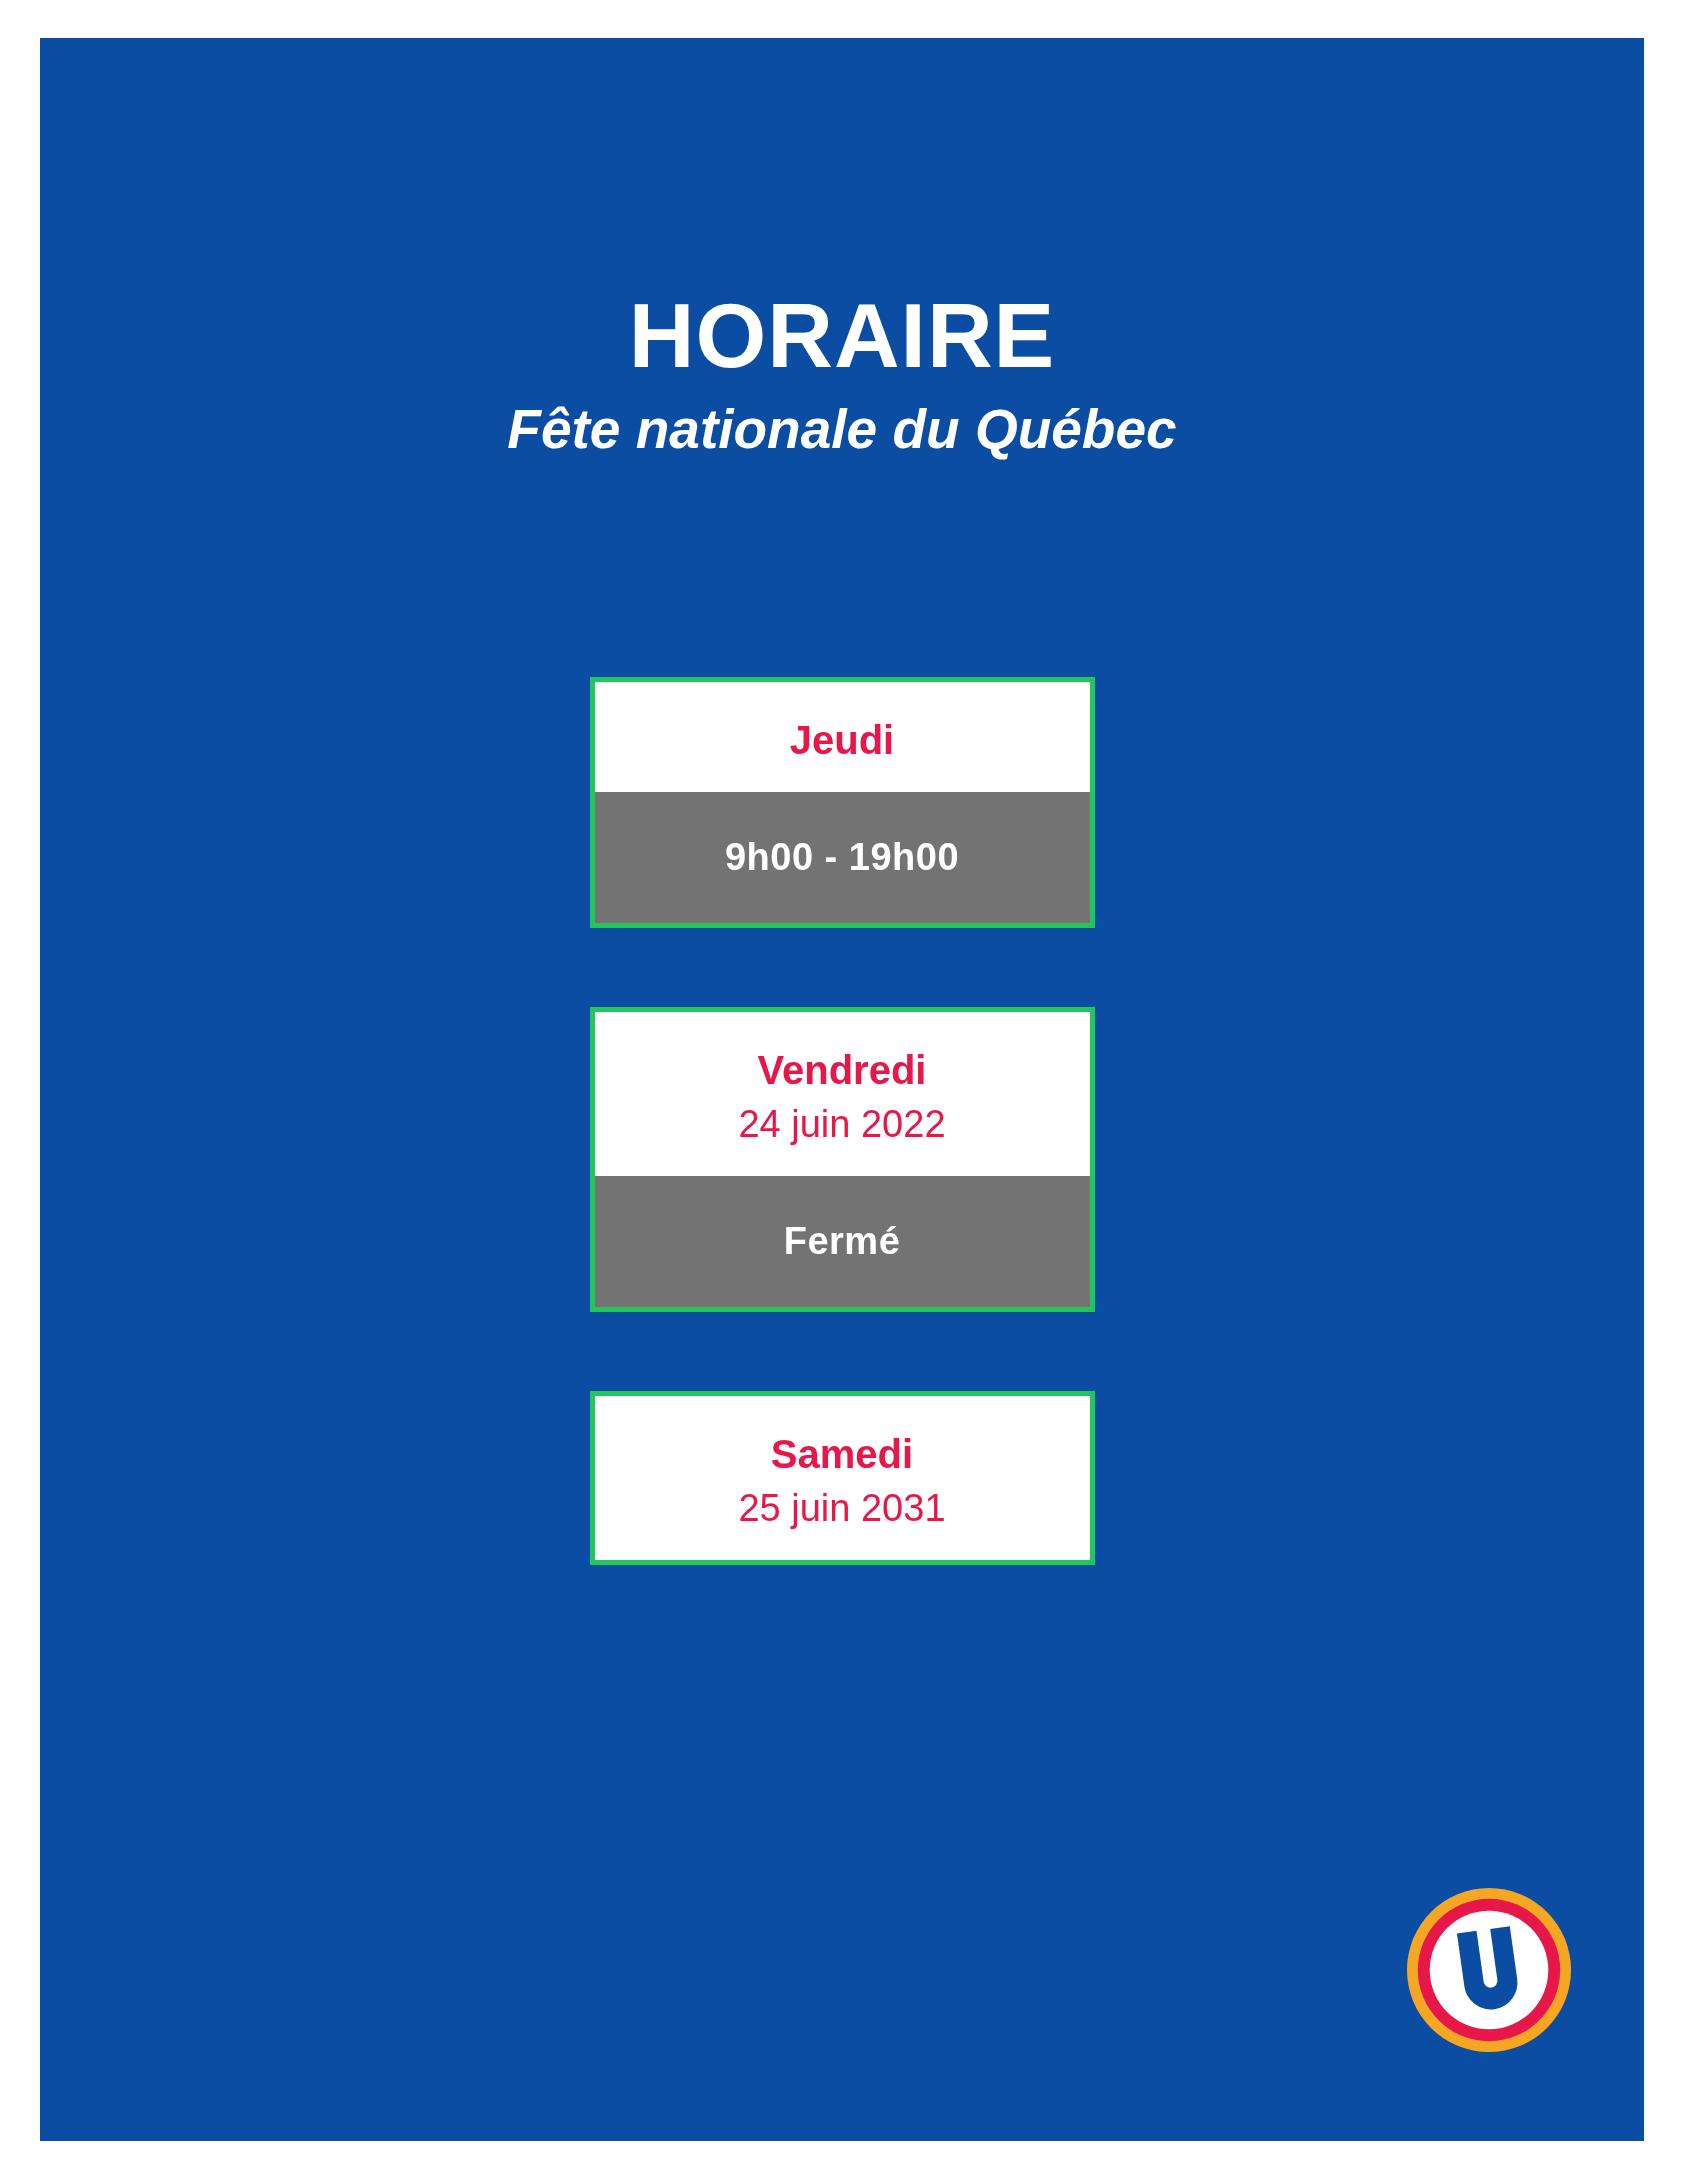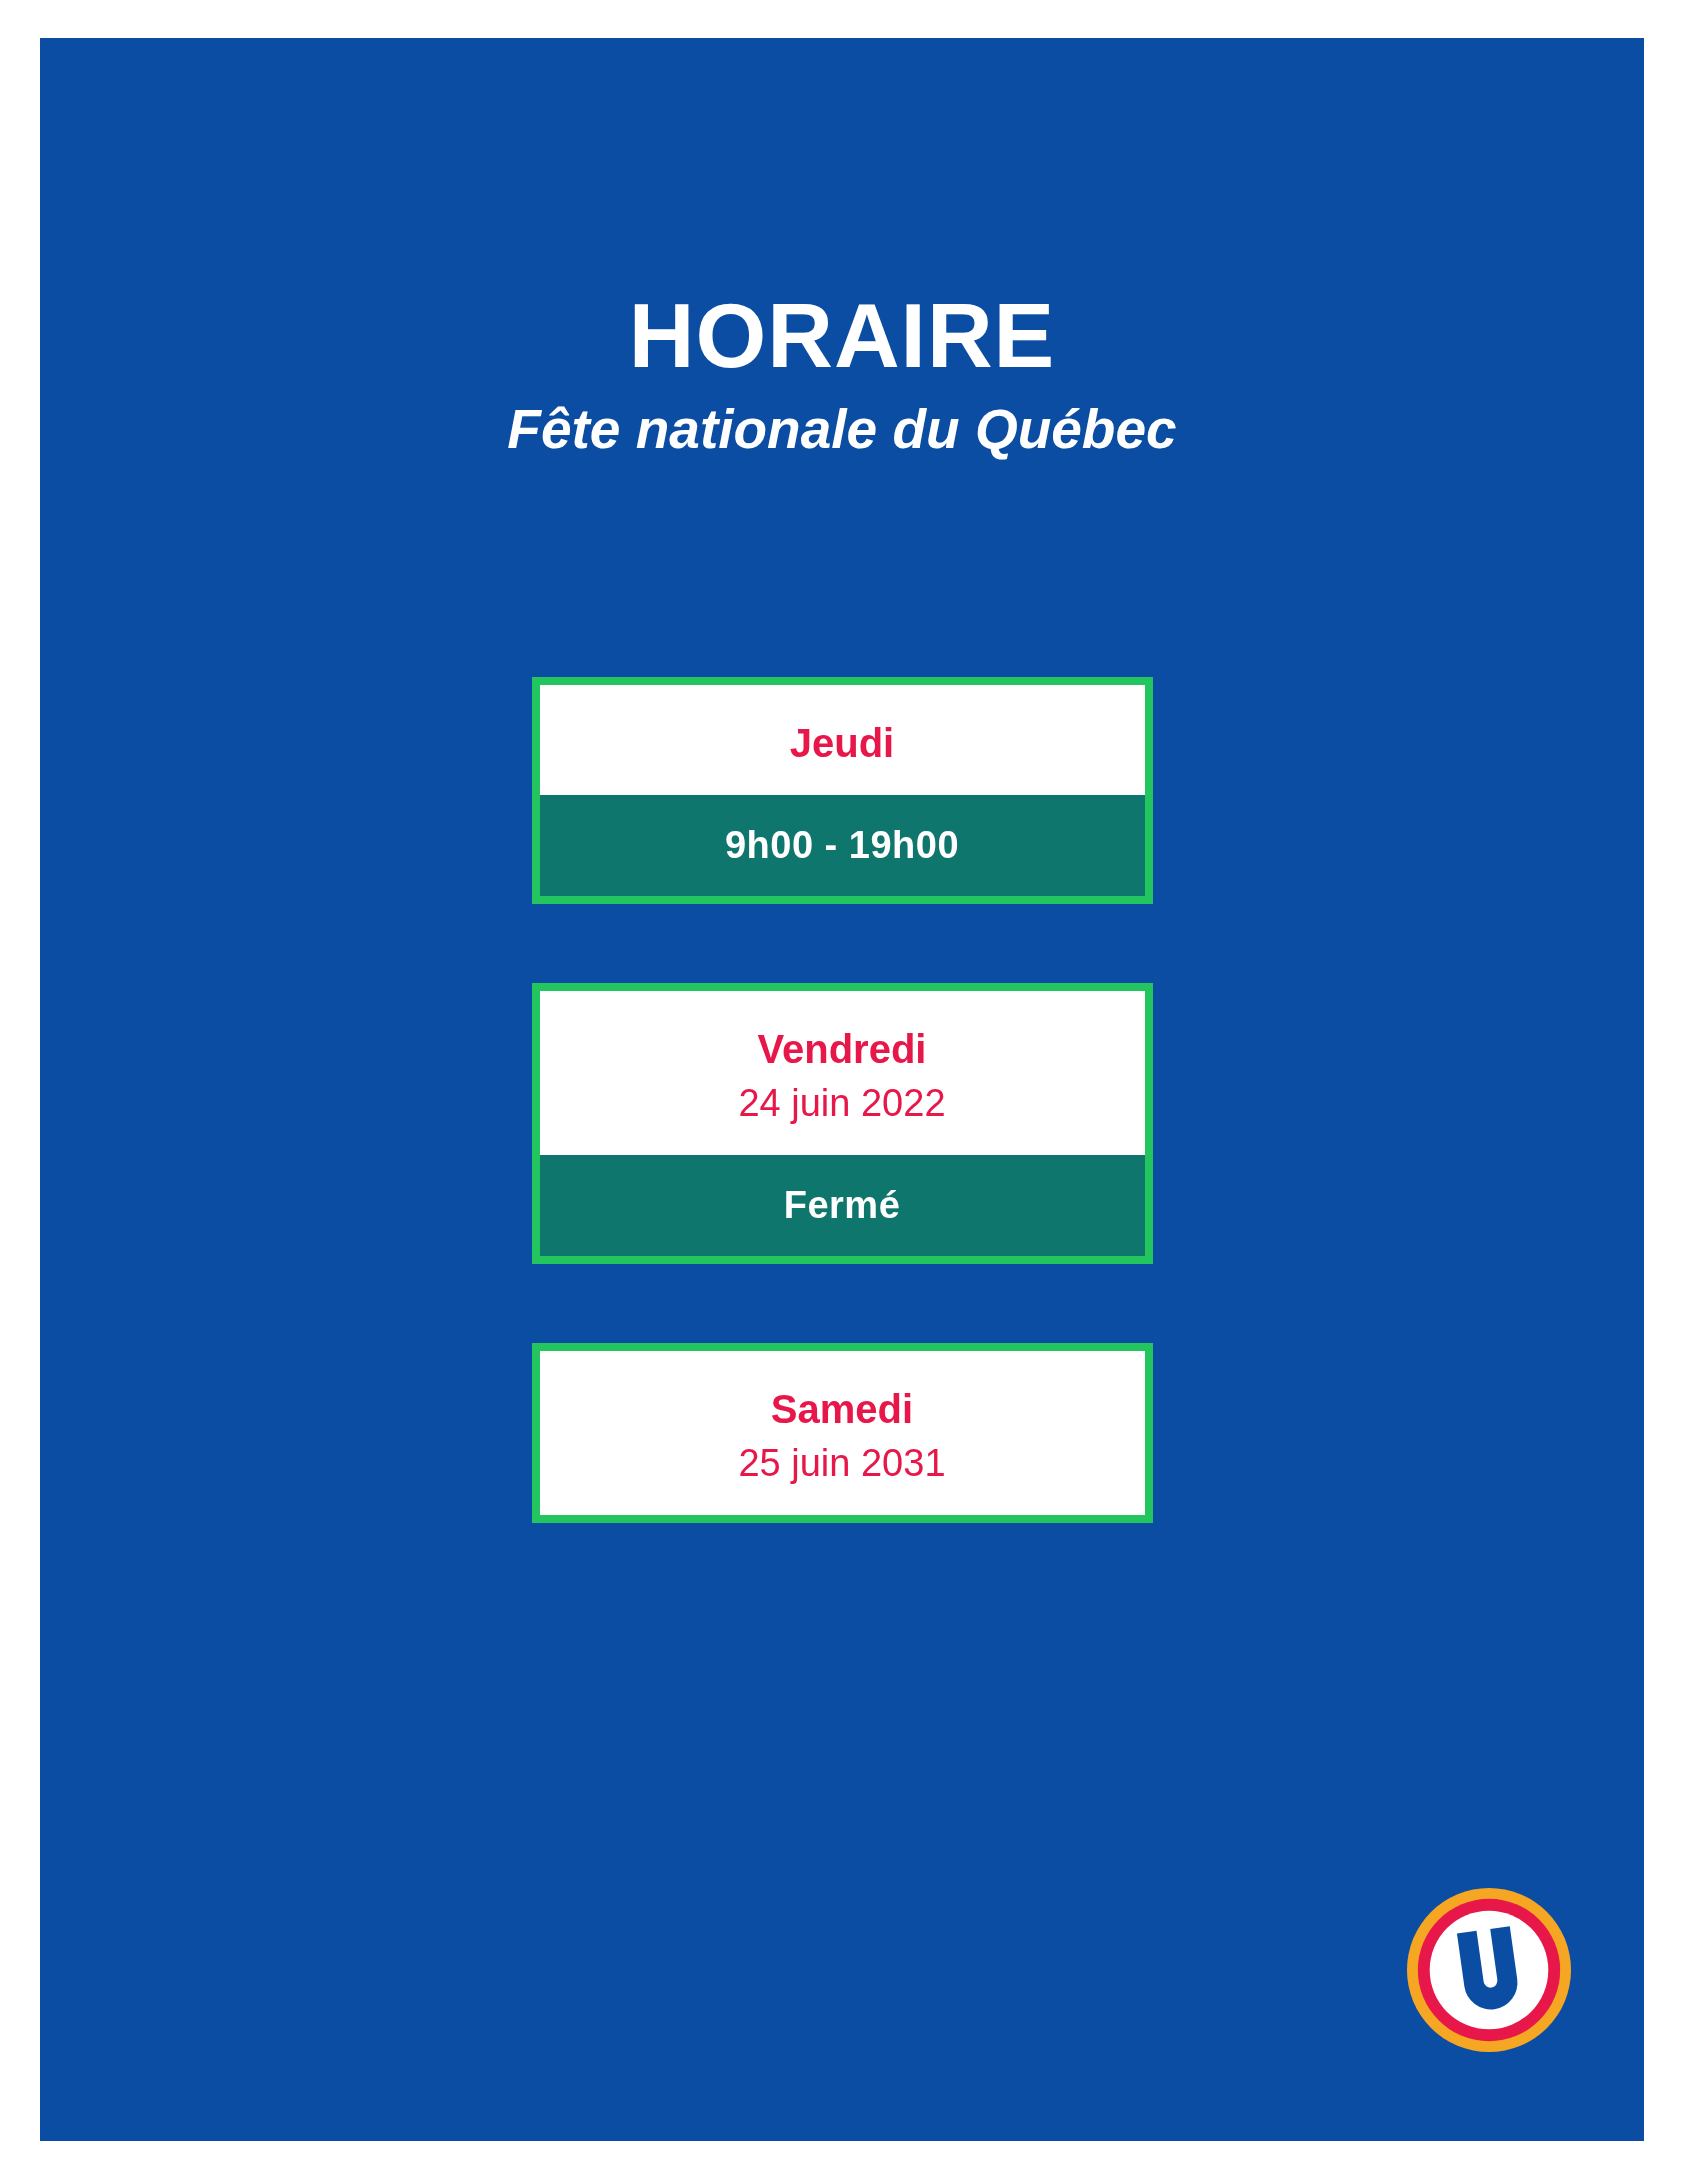--- a/index.html
+++ b/index.html
@@ -52,24 +52,24 @@
   }
 
   .cards {
     position: absolute;
     top: 639px;
     left: 0;
     width: 100%;
   }
 
   .card {
-    width: 621px;
+    width: 505px;
     margin: 0 auto 79px auto;
     background: #ffffff;
-    border: 8px solid #22c55e;
+    border: 5px solid #22c55e;
     box-sizing: border-box;
   }
 
   .card-top {
     background: #ffffff;
     padding: 36px 10px 30px 10px;
     text-align: center;
   }
 
   .card-day {
@@ -80,22 +80,22 @@
   }
 
   .card-date {
     font-size: 38px;
     color: #e8174a;
     line-height: 1.1;
     margin-top: 12px;
   }
 
   .card-bottom {
-    background: #0f766e;
-    padding: 29px 10px;
+    background: #737373;
+    padding: 44px 10px;
     text-align: center;
   }
 
   .card-hours {
     font-size: 38px;
     font-weight: bold;
     color: #ffffff;
     letter-spacing: 0.5px;
   }
 

